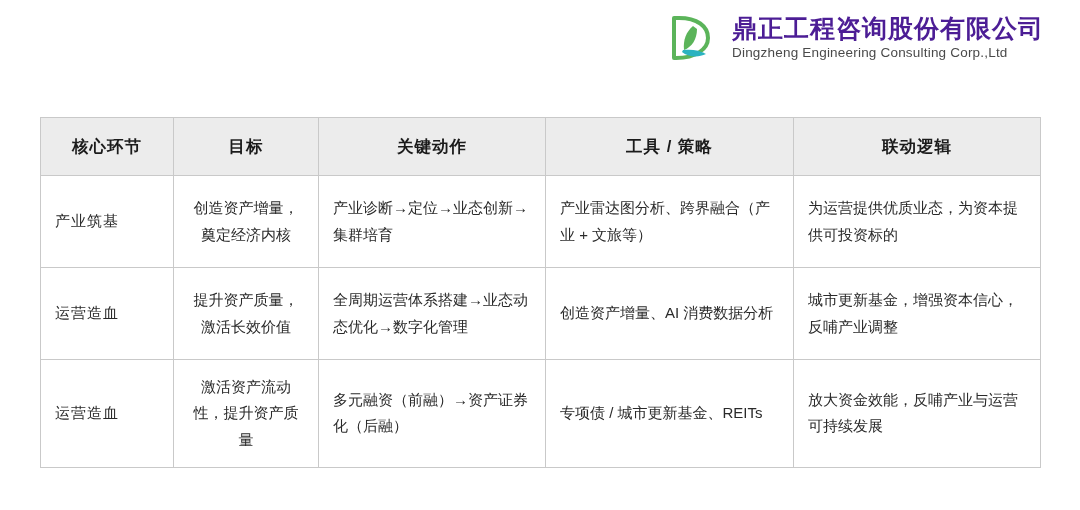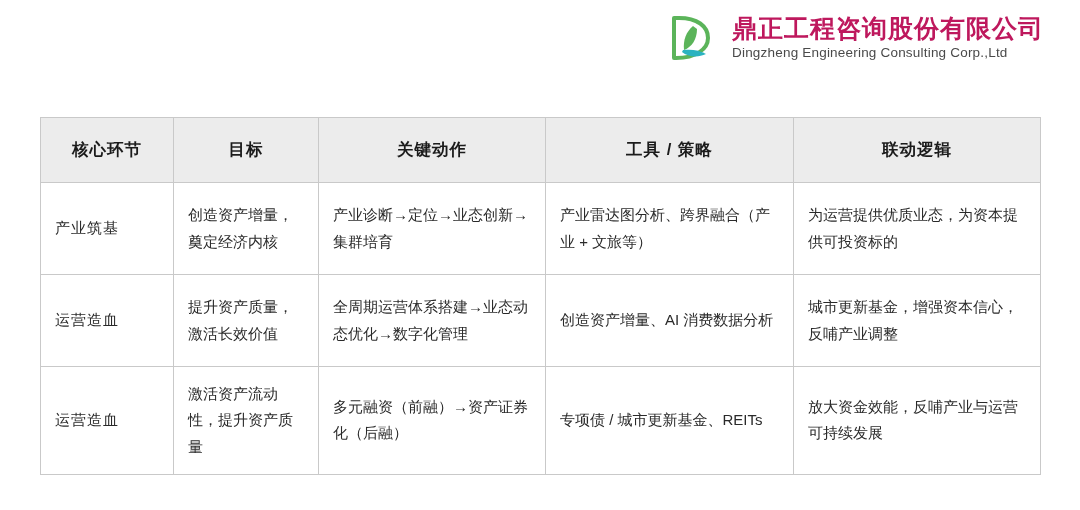--- a/index.html
+++ b/index.html
@@ -37,21 +37,21 @@
   .logo-text {
     display: flex;
     flex-direction: column;
     justify-content: center;
     gap: 4px;
   }
   .logo-cn {
     font-size: 25px;
     font-weight: bold;
     letter-spacing: 1px;
-    color: #be185d;
+    color: #4c1d95;
     line-height: 1.1;
     white-space: nowrap;
   }
   .logo-en {
     font-size: 13.5px;
     color: #4a4a4a;
     letter-spacing: 0.2px;
     line-height: 1.1;
     white-space: nowrap;
   }
@@ -73,40 +73,41 @@
     border: 1px solid #c9c9c9;
     vertical-align: middle;
     box-sizing: border-box;
   }
   table.matrix thead th {
     background: #ececec;
     font-size: 16.5px;
     font-weight: bold;
     color: #1b1b1b;
     text-align: center;
-    height: 65px;
+    height: 58px;
     padding: 6px 8px;
     letter-spacing: 1px;
   }
   table.matrix tbody td {
     background: #ffffff;
     font-size: 15px;
     color: #2a2a2a;
     line-height: 1.75;
     padding: 14px 14px;
     height: 92px;
   }
   td.col-stage {
     text-align: left;
     font-size: 16px;
     letter-spacing: 1px;
     color: #1b1b1b;
     padding: 14px 6px;
   }
   td.col-goal {
+    text-align: center;
     padding-left: 10px;
     padding-right: 10px;
   }
   td.col-actions,
   td.col-tools,
   td.col-link {
     text-align: left;
     border-radius: 14px;
   }
 

